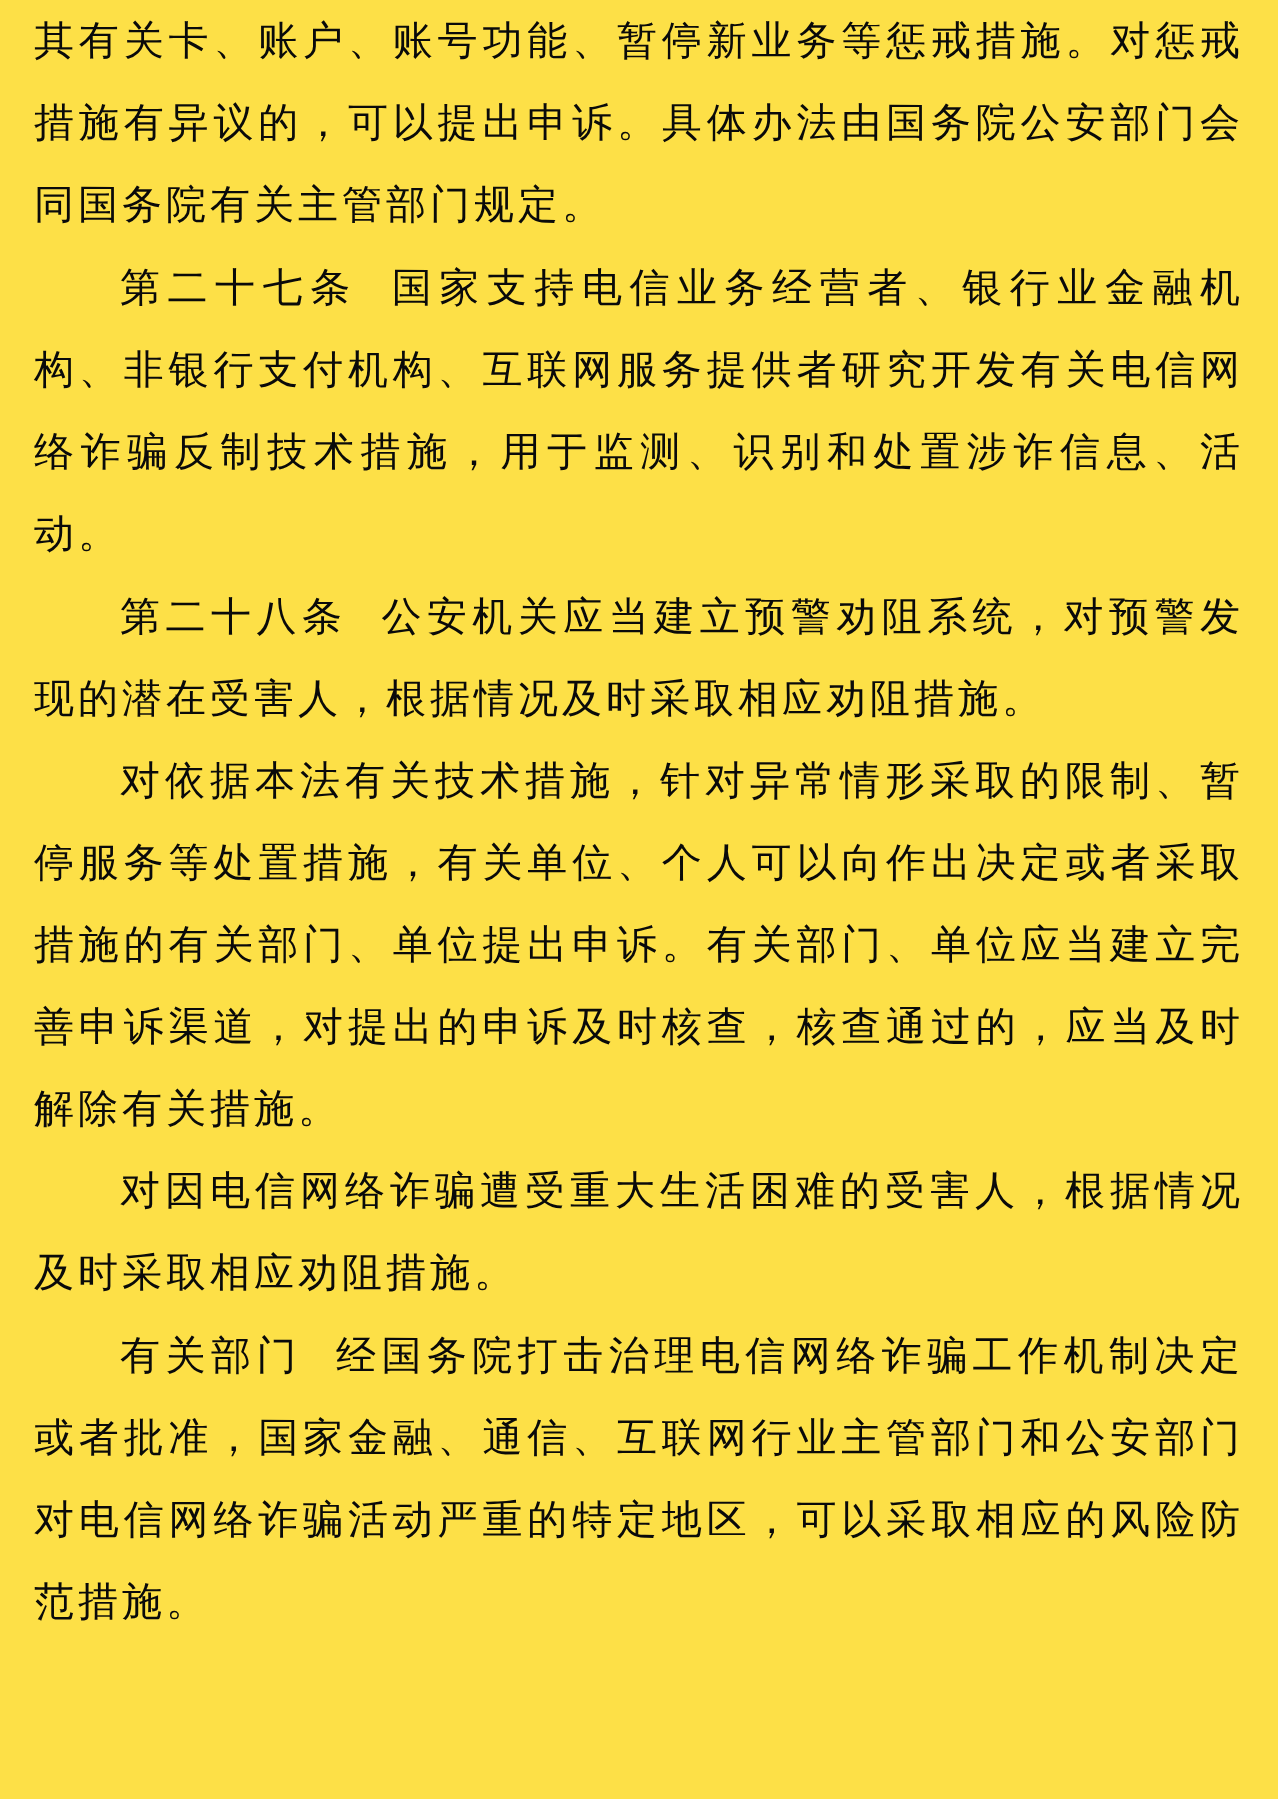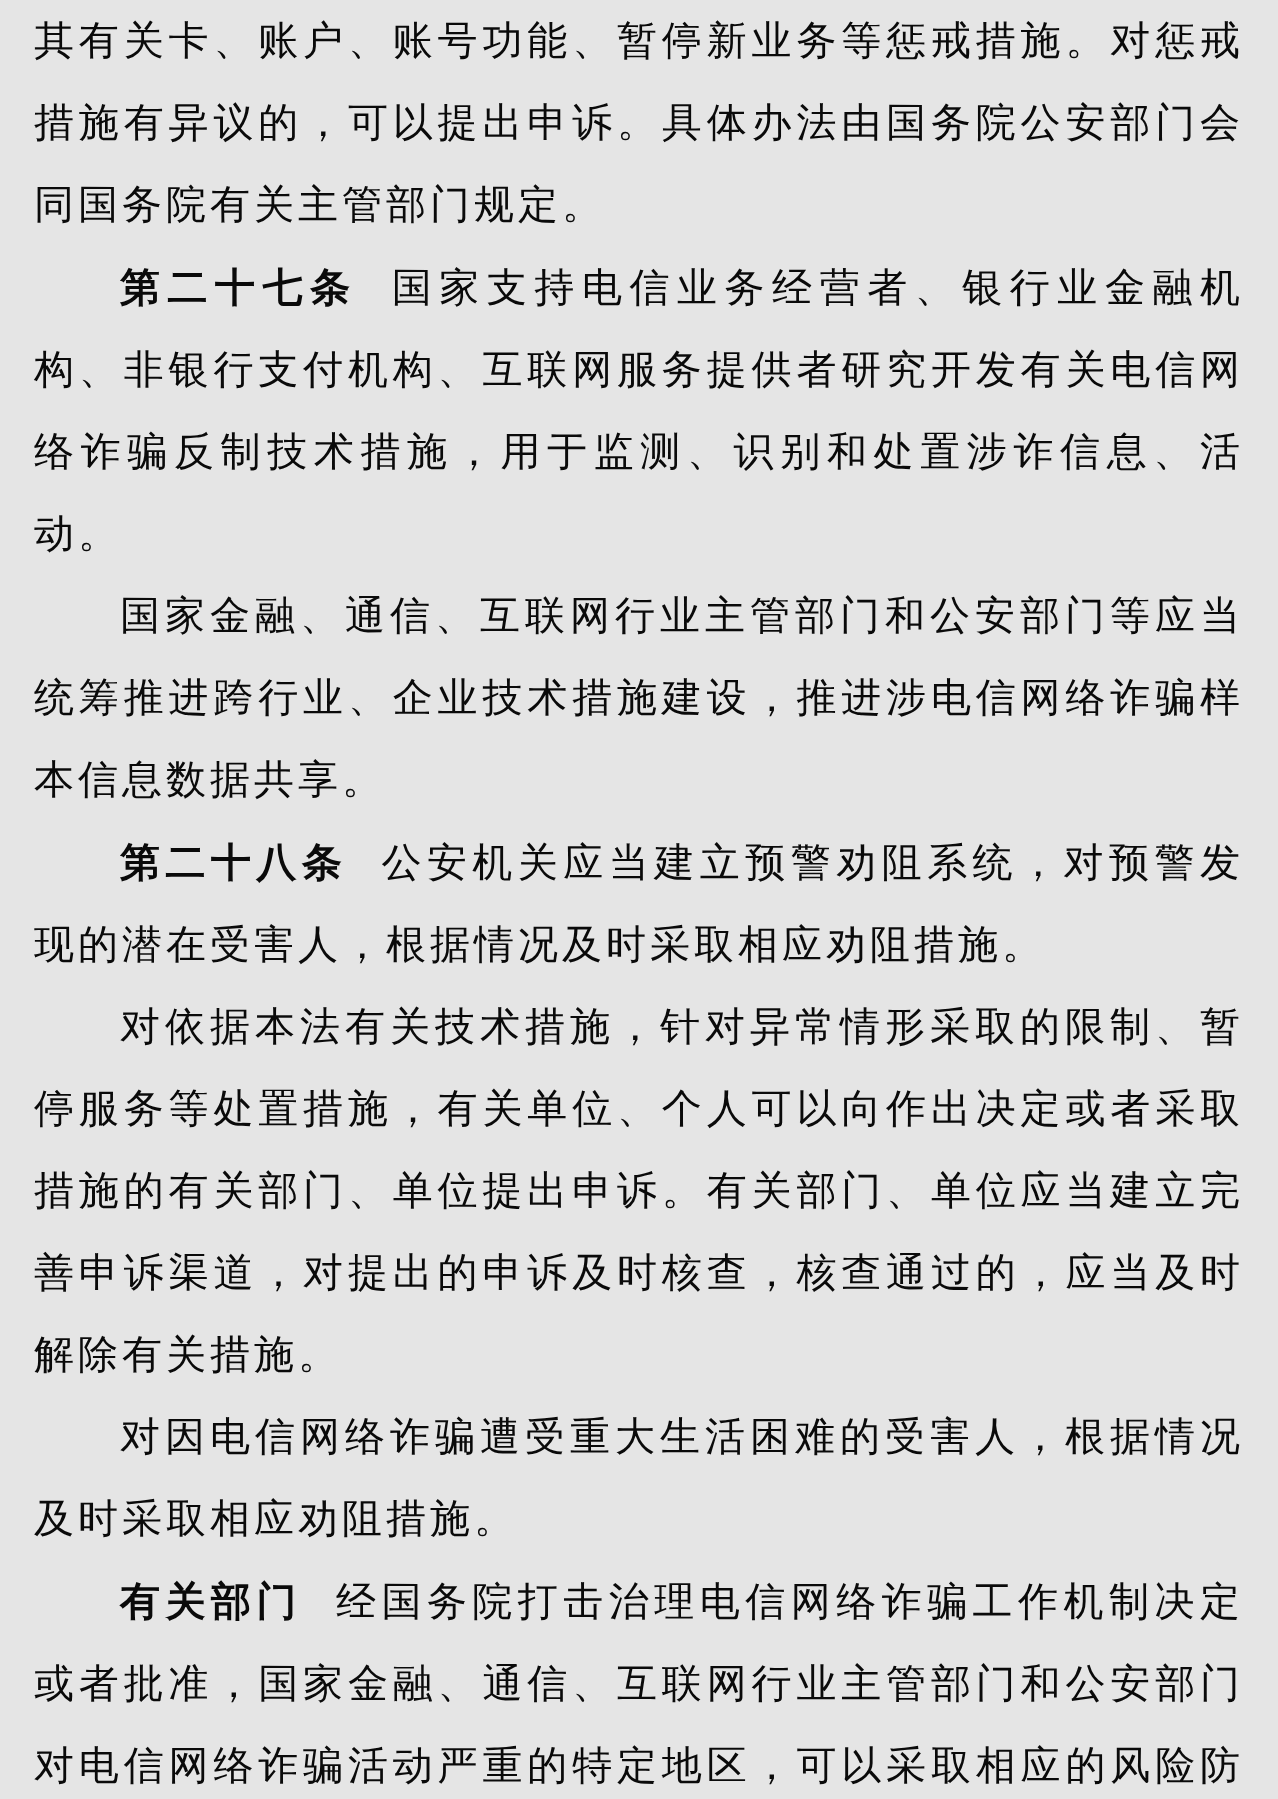--- a/index.html
+++ b/index.html
@@ -11,21 +11,21 @@
     width: 1278px;
     height: 1799px;
     overflow: hidden;
     font-family: "Liberation Serif", "DejaVu Serif", serif;
   }
   .page {
     box-sizing: border-box;
     width: 1278px;
     height: 1799px;
     padding: 0 34px;
-    background: #e5e5e5;
+    background: #fde047;
     color: #0a0a0a;
   }
   .page p {
     margin: 0;
     font-size: 40px;
     line-height: 82px;
     letter-spacing: 4px;
     text-align: justify;
     text-justify: inter-character;
     word-break: break-all;
@@ -35,34 +35,33 @@
   .para-continuation {
     text-indent: 0;
   }
   
   .para-indent {
     text-indent: 86px;
   }
   
   .article-heading {
     font-family: "Liberation Sans", "DejaVu Sans", sans-serif;
-    font-weight: 700;
+    font-weight: 400;
     margin-right: 34px;
   }
 </style>
 </head>
 <body>
 
 <div class="page">
 
   <p class="para-continuation"><span>其有关卡、账户、账号功能、暂停新业务等惩戒措施。对惩戒措施有异议的，可以提出申诉。具体办法由国务院公安部门会同国务院有关主管部门规定。</span></p>
 
   <p class="para-indent"><span class="article-heading">第二十七条</span><span>国家支持电信业务经营者、银行业金融机构、非银行支付机构、互联网服务提供者研究开发有关电信网络诈骗反制技术措施，用于监测、识别和处置涉诈信息、活动。</span></p>
 
-  <p class="para-indent"><span>国家金融、通信、互联网行业主管部门和公安部门等应当统筹推进跨行业、企业技术措施建设，推进涉电信网络诈骗样本信息数据共享。</span></p>
 
   <p class="para-indent"><span class="article-heading">第二十八条</span><span>公安机关应当建立预警劝阻系统，对预警发现的潜在受害人，根据情况及时采取相应劝阻措施。</span></p>
 
   <p class="para-indent"><span>对依据本法有关技术措施，针对异常情形采取的限制、暂停服务等处置措施，有关单位、个人可以向作出决定或者采取措施的有关部门、单位提出申诉。有关部门、单位应当建立完善申诉渠道，对提出的申诉及时核查，核查通过的，应当及时解除有关措施。</span></p>
 
   <p class="para-indent"><span>对因电信网络诈骗遭受重大生活困难的受害人，根据情况及时采取相应劝阻措施。</span></p>
 
   <p class="para-indent"><span class="article-heading">有关部门</span><span>经国务院打击治理电信网络诈骗工作机制决定或者批准，国家金融、通信、互联网行业主管部门和公安部门对电信网络诈骗活动严重的特定地区，可以采取相应的风险防范措施。</span></p>
 
 </div>

